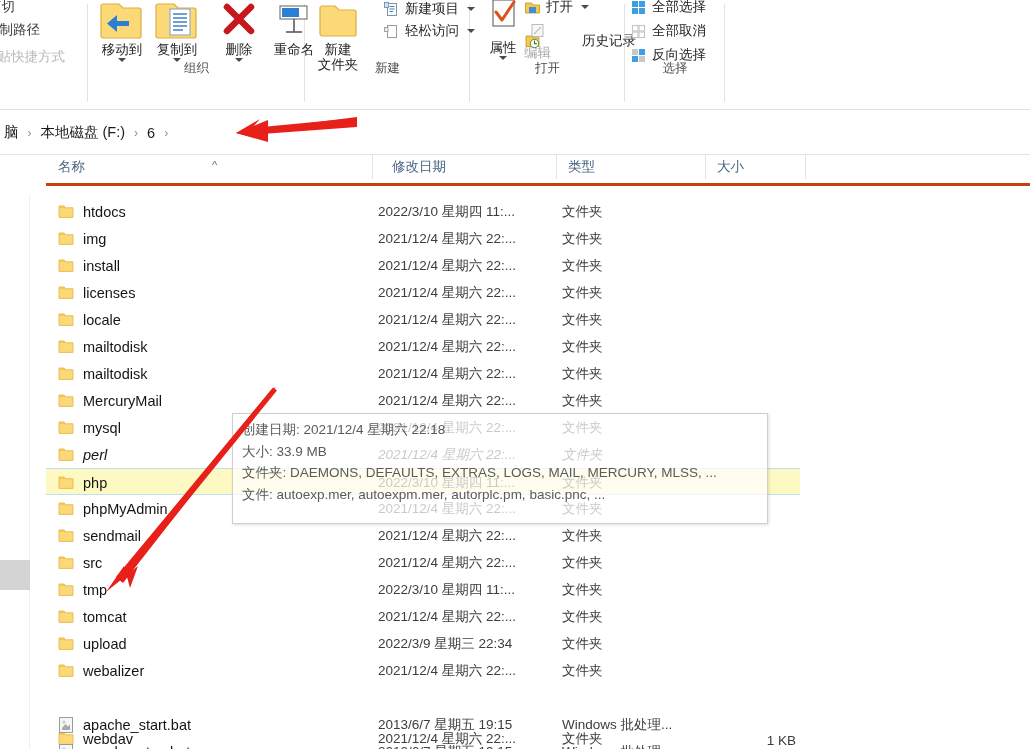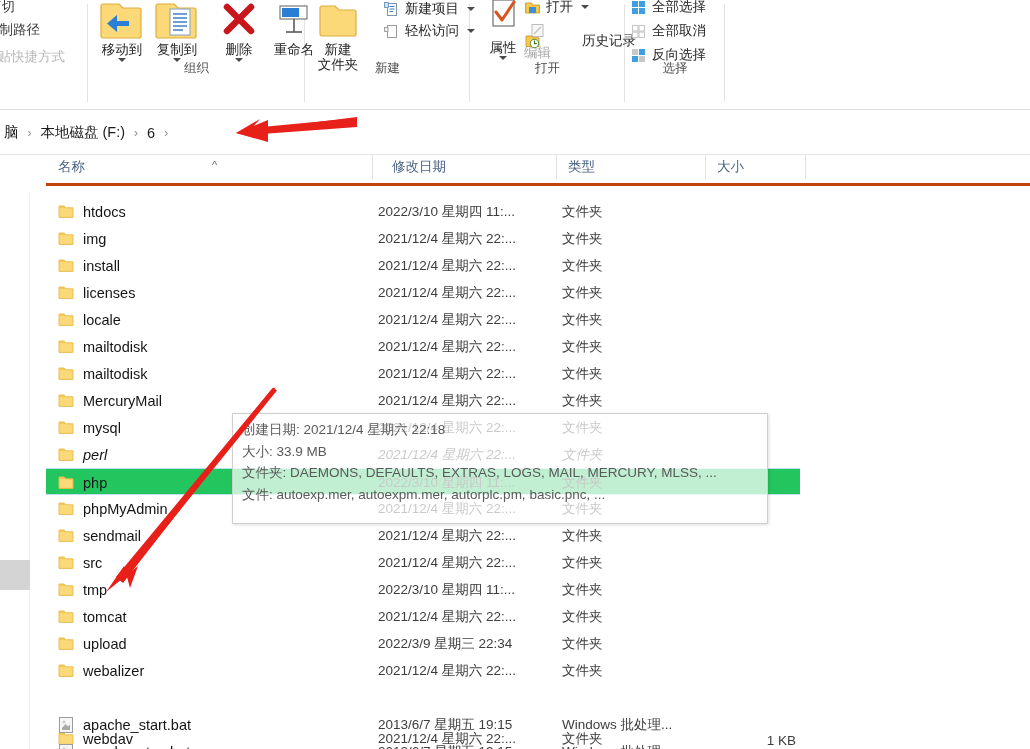--- a/index.html
+++ b/index.html
@@ -199,21 +199,21 @@
     overflow: hidden;
   }
   .row {
     position: absolute;
     left: 46px;
     width: 754px;
     height: 27px;
     cursor: default;
   }
   .row.selected {
-    background: #22c55e;
+    background: #fef9c3;
     border-top: 1px solid #bcdff3;
     border-bottom: 1px solid #bcdff3;
     box-sizing: border-box;
   }
   .cell-name {
     position: absolute;
     left: 12px; top: 0;
     height: 27px;
     display: flex;
     align-items: center;

